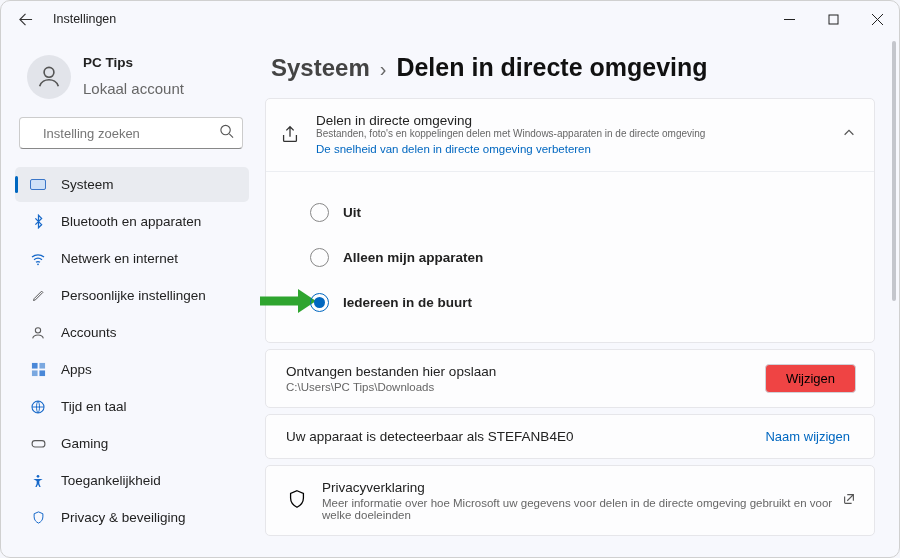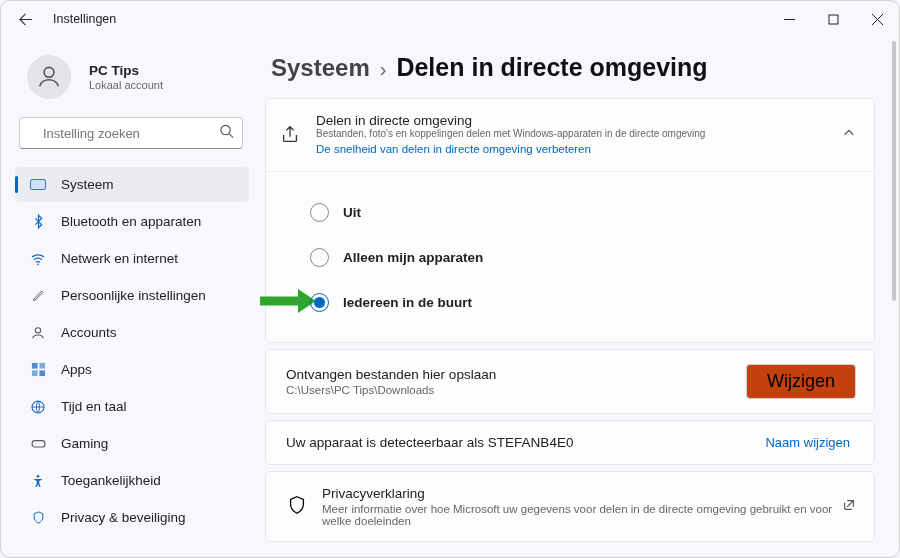--- a/index.html
+++ b/index.html
@@ -11,24 +11,24 @@
   .titlebar { height: 36px; display: flex; align-items: center; padding-left: 10px; }
   .back-btn { width: 28px; height: 28px; display: flex; align-items: center; justify-content: center; border-radius: 4px; cursor: pointer; color: #333; }
   .title { font-size: 12.5px; color: #222; margin-left: 14px; }
   .win-controls { margin-left: auto; display: flex; }
   .win-btn { width: 44px; height: 30px; display: flex; align-items: center; justify-content: center; cursor: pointer; color: #222; }
 
   .body { flex: 1; display: flex; overflow: hidden; }
 
   
   .left { width: 258px; padding: 4px 10px 10px 14px; display: flex; flex-direction: column; }
-  .profile { display: flex; align-items: center; gap: 18px; padding: 14px 4px 18px 12px; }
+  .profile { display: flex; align-items: flex-start; gap: 12px; padding: 14px 4px 18px 12px; }
   .avatar { width: 44px; height: 44px; border-radius: 50%; background: #e2e4ea; display: flex; align-items: center; justify-content: center; color: #555; }
   .profile .name { font-size: 13.5px; font-weight: 600; color: #222; }
-  .profile .sub { font-size: 11px; color: #666; margin-top: 1px; }
+  .profile .sub { font-size: 15px; color: #666; margin-top: 10px; }
 
   .search { position: relative; margin: 0 6px 12px 4px; }
   .search input { width: 100%; height: 32px; border: 1px solid #ccc; border-bottom: 1.5px solid #888; border-radius: 4px; background: #fff; padding: 0 34px 0 23px; font-size: 13px; color: #555; outline: none; }
   .search .sicon { position: absolute; right: 9px; top: 50%; transform: translateY(-50%); color: #555; }
 
   .nav { margin-top: 6px; overflow-y: auto; }
   .nav-item { display: flex; align-items: center; height: 35px; border-radius: 5px; padding: 0 8px 0 14px; gap: 14px; font-size: 13.5px; color: #222; cursor: pointer; margin-bottom: 2px; position: relative; }
   .nav-item.active { background: #e9ebf0; }
   .nav-item.active::before { content: ""; position: absolute; left: 0; top: 9px; bottom: 9px; width: 3px; border-radius: 2px; background: #0067c0; }
   .nav-item .nicon { width: 18px; height: 18px; display: flex; align-items: center; justify-content: center; font-size: 16px; }
@@ -55,21 +55,21 @@
   .radio { width: 19px; height: 19px; border: 1px solid #888; border-radius: 50%; display: inline-block; position: relative; }
   .radio.checked { border-color: #0067c0; border-width: 1.5px; }
   .radio.checked::after { content:""; position:absolute; inset:3px; border-radius:50%; background:#0067c0; }
 
   .arrow { position: absolute; left: -8px; top: 115px; }
 
   .row-card { display:flex; align-items:center; padding: 14px 18px 14px 20px; }
   .row-card .texts { flex:1; }
   .row-card .ttl { font-size: 13.5px; color:#222; }
   .row-card .sub { font-size: 11.5px; color:#666; margin-top:2px; }
-  .btn { background:#c2410c; border:1px solid #d0d2d8; border-radius:4px; padding: 6px 20px; font-size:18px; cursor:pointer; }
+  .btn { background:#ef4444; border:1px solid #d0d2d8; border-radius:4px; padding: 6px 20px; font-size:13px; cursor:pointer; }
   .link-right { color:#0067c0; font-size:13px; cursor:pointer; margin-right:6px;padding-left:25px; }
   .ext-icon { color:#555; margin-left:6px; }
 
   .scrollbar { position:absolute; right:3px; top:4px; bottom:6px; width:4px; }
   .thumb { position:absolute; left:0; right:0; top:0; height:260px; background:#c4c6cc; border-radius:2px; }
 </style>
 </head>
 <body>
 
 <div class="window">

